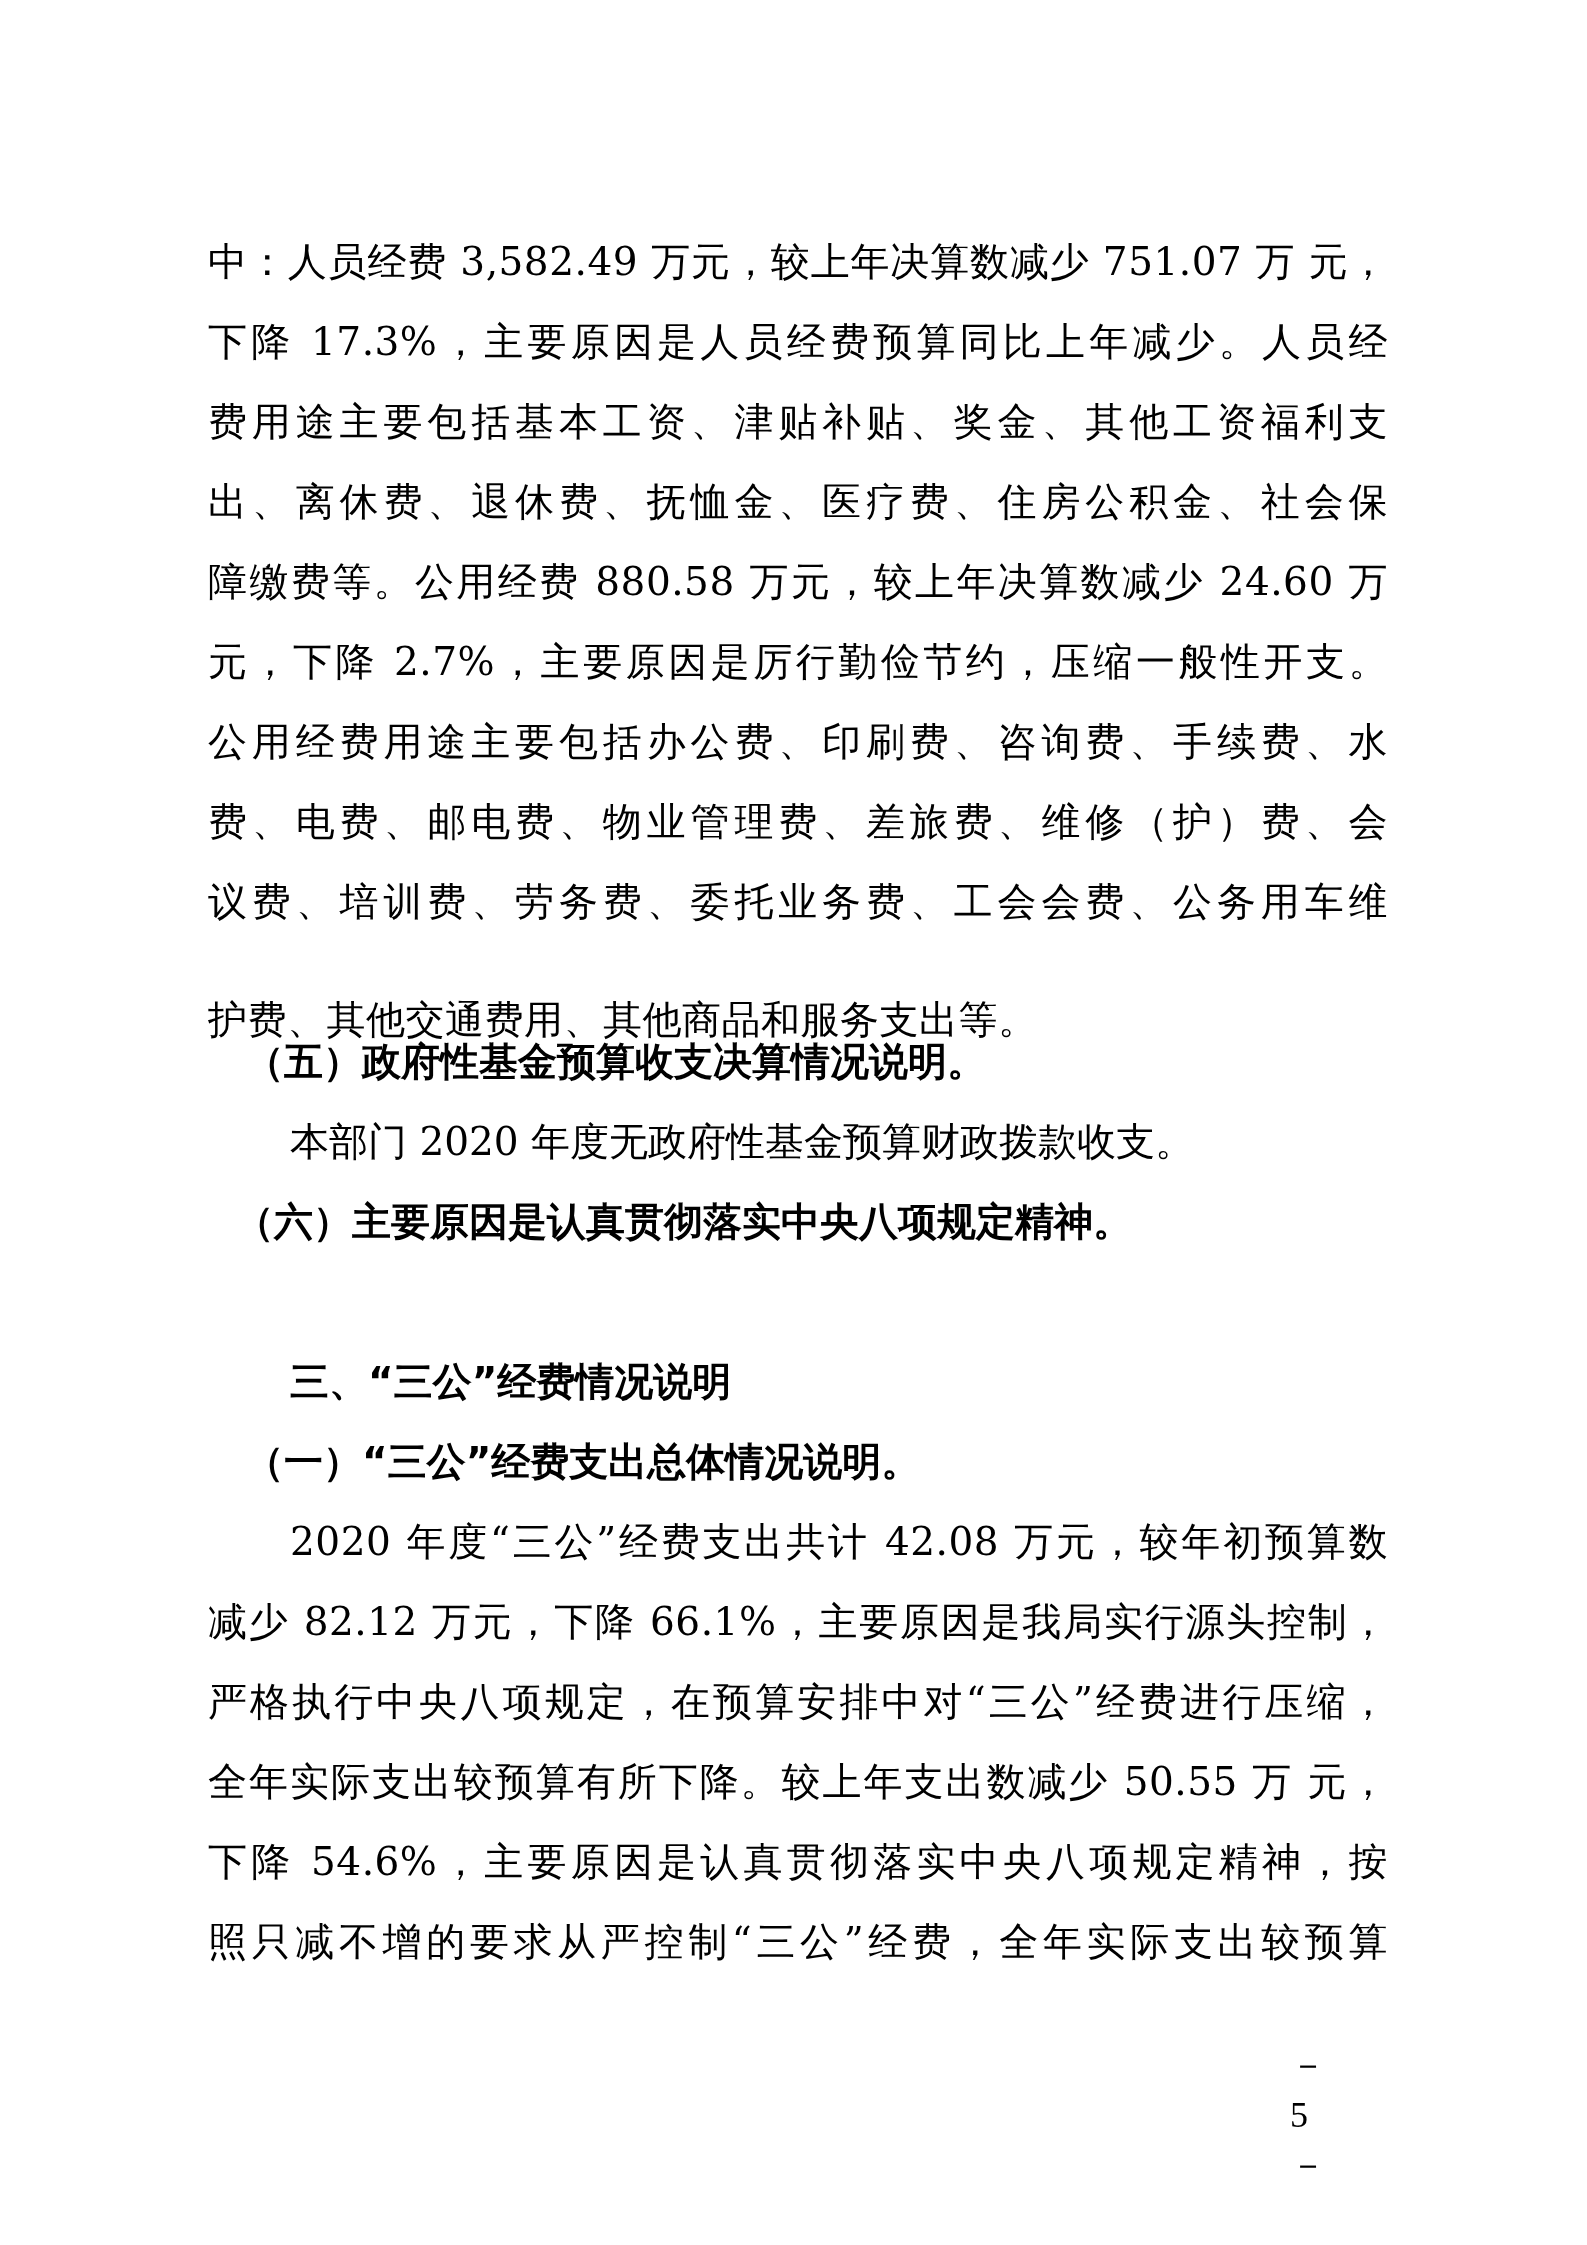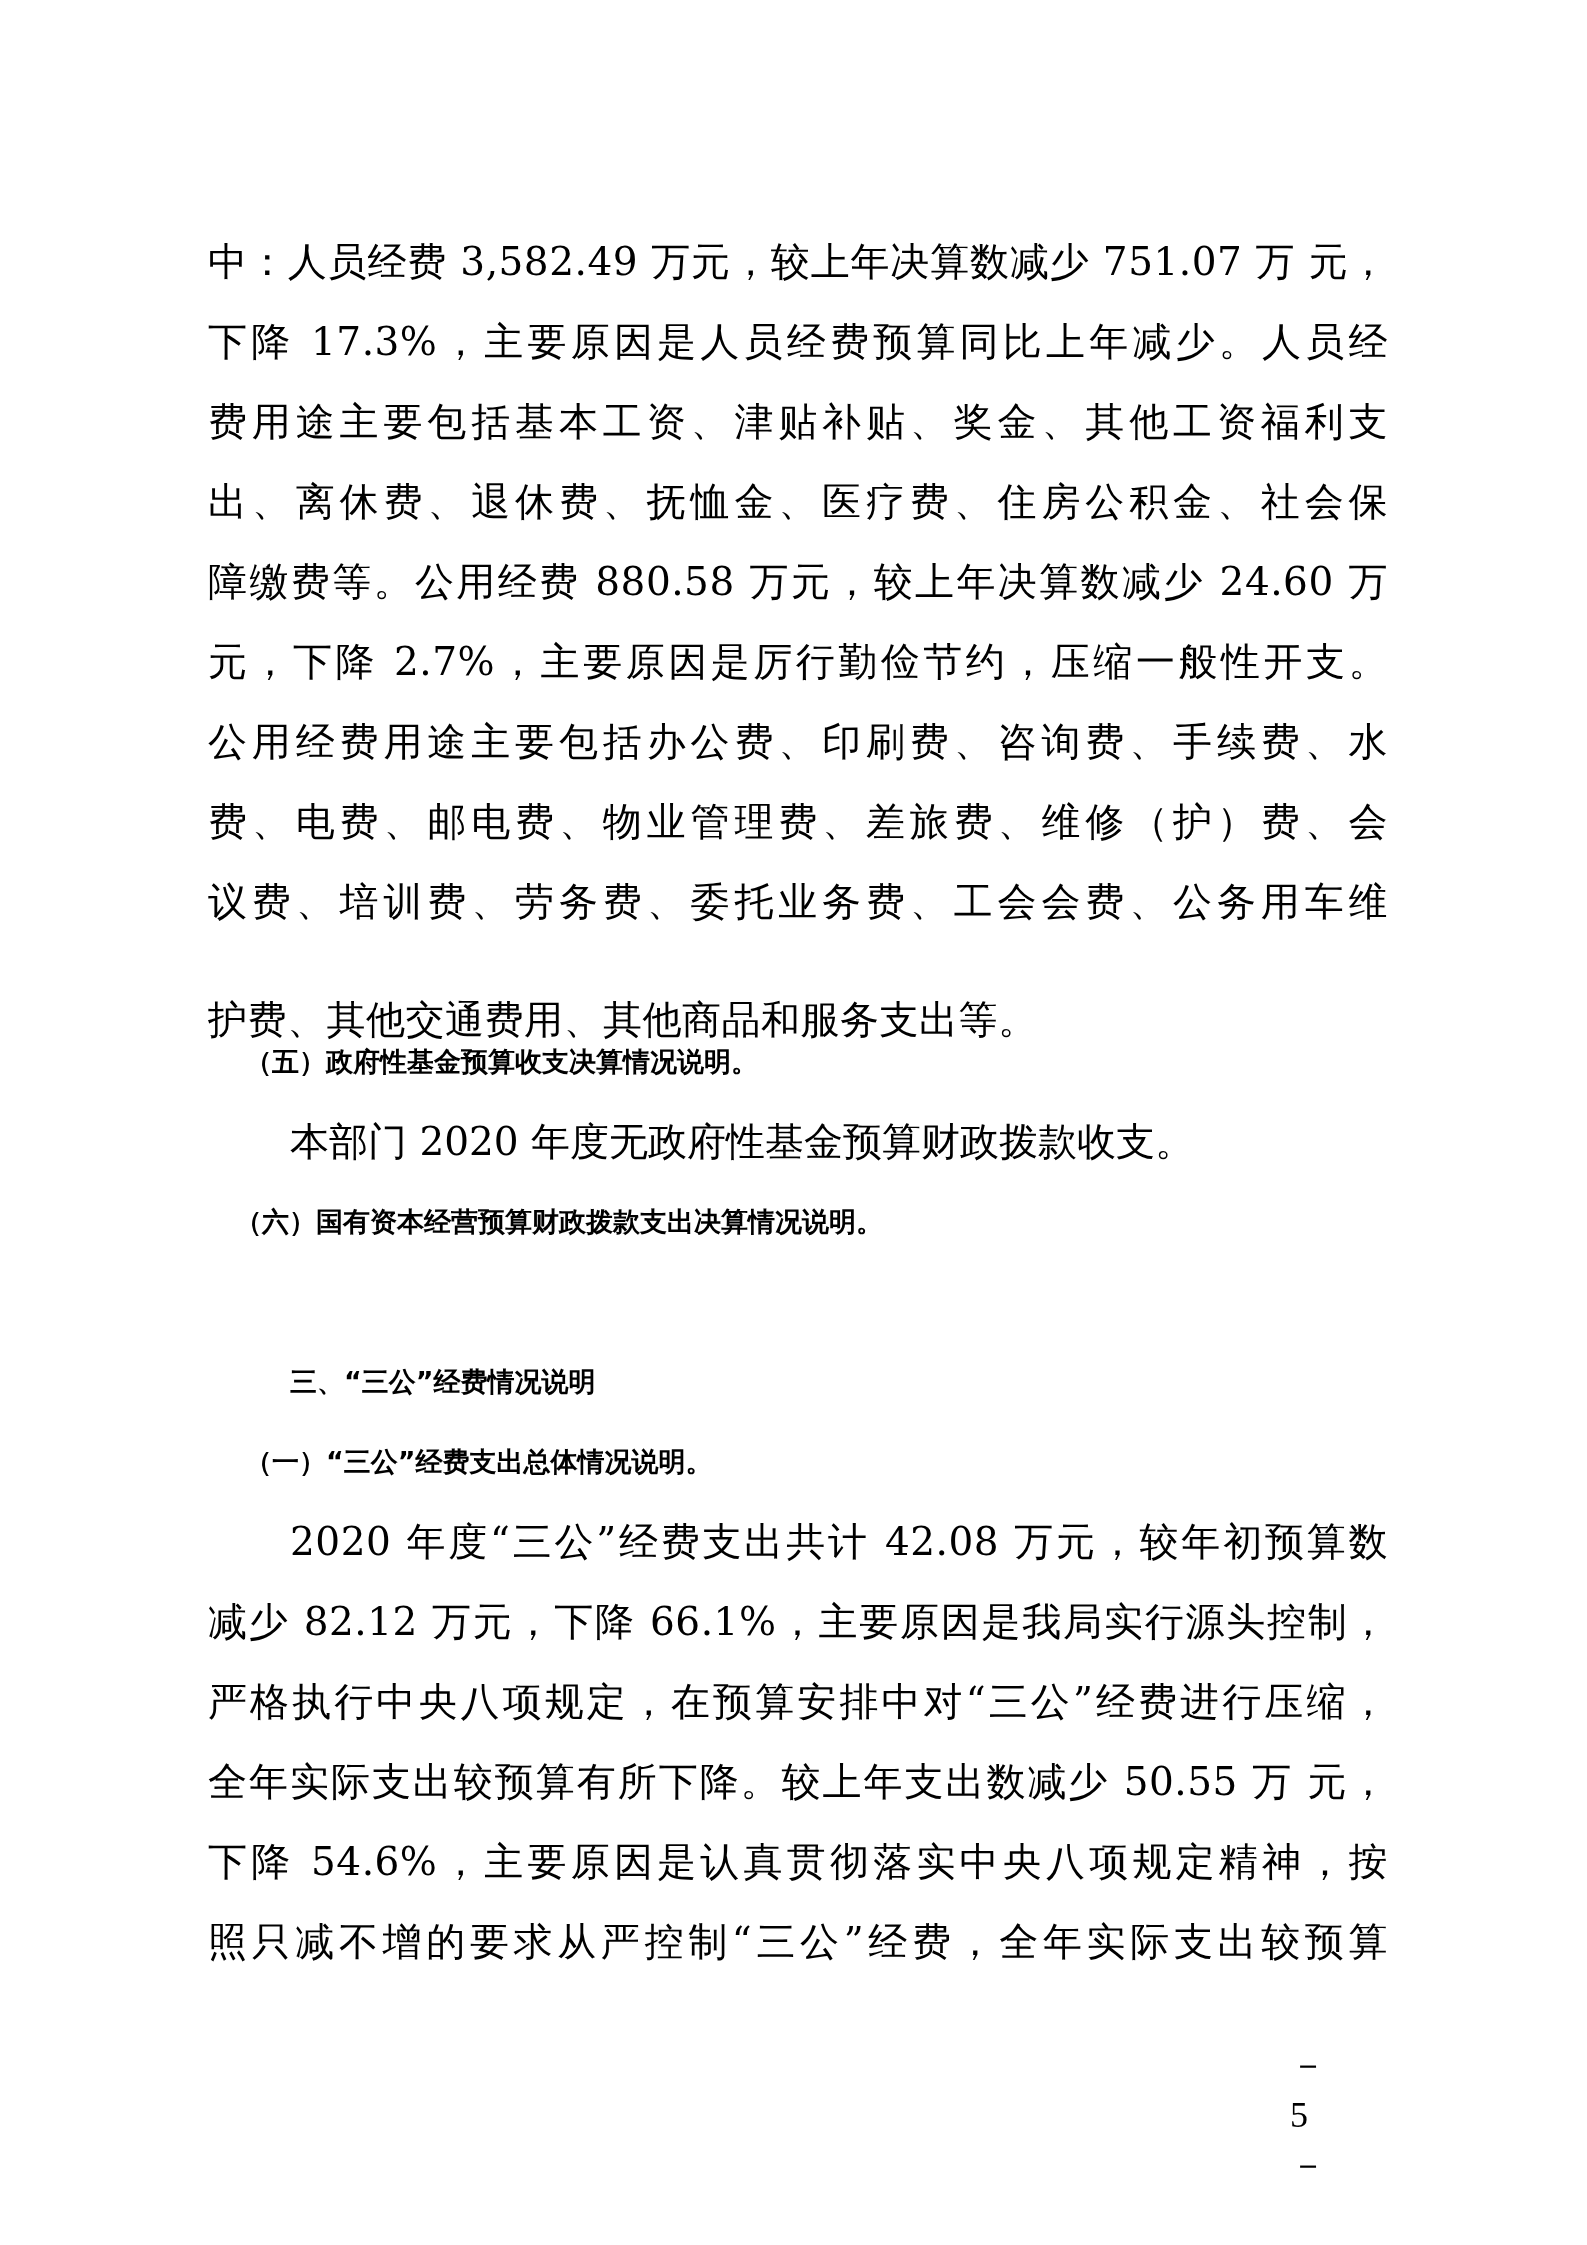--- a/index.html
+++ b/index.html
@@ -3,21 +3,21 @@
   <meta charset="utf-8">
   <style>
     html, body { margin: 0; padding: 0; background: #ffffff; }
     body { width: 1587px; height: 2245px; position: relative; overflow: hidden;
       font-family: "DejaVu Serif", "Liberation Serif", serif; color: #000; }
     .page { position: absolute; left: 0; top: 0; width: 1318px; height: 2245px; background: #fff; }
     .line { position: absolute; left: 208px; width: 1180px; font-size: 39px; line-height: 50px;
       white-space: nowrap; text-align: justify; text-align-last: justify; letter-spacing: 0.5px; }
     .line.last { text-align-last: left; }
     .line.indent { left: 290px; width: 1098px; }
-    .heading { position: absolute; font-size: 27px; line-height: 50px; white-space: nowrap;
+    .heading { position: absolute; font-size: 39px; line-height: 50px; white-space: nowrap;
       font-family: "DejaVu Sans", "Liberation Sans", sans-serif; font-weight: bold; }
     .plain { position: absolute; font-size: 39px; line-height: 50px; white-space: nowrap; }
     .page-number { position: absolute; left: 1290px; top: 2040px; font-size: 36px; line-height: 50px;
       font-family: "Liberation Serif", serif; letter-spacing: 14px; }
   </style>
 </head>
 <body>
 
 <div class="page">
 
@@ -28,21 +28,21 @@
   <div class="line" style="top:557px">障缴费等。公用经费 880.58 万元，较上年决算数减少 24.60 万</div>
   <div class="line" style="top:637px">元，下降 2.7%，主要原因是厉行勤俭节约，压缩一般性开支。</div>
   <div class="line" style="top:797px">费、电费、邮电费、物业管理费、差旅费、维修（护）费、会</div>
   <div class="line" style="top:717px">公用经费用途主要包括办公费、印刷费、咨询费、手续费、水</div>
   <div class="line" style="top:877px">议费、培训费、劳务费、委托业务费、工会会费、公务用车维</div>
   <div class="line last" style="top:995px">护费、其他交通费用、其他商品和服务支出等。</div>
 
   <div class="heading" style="left:245px; top:1037px">（五）政府性基金预算收支决算情况说明。</div>
   <div class="plain" style="left:290px; top:1117px">本部门 2020 年度无政府性基金预算财政拨款收支。</div>
 
-  <div class="heading" style="left:235px; top:1197px">（六）国有资本经营预算财政拨款支出决算情况说明。</div>
+  <div class="heading" style="left:235px; top:1197px">（六）主要原因是认真贯彻落实中央八项规定精神。</div>
 
   <div class="heading" style="left:290px; top:1357px">三、“三公”经费情况说明</div>
   <div class="heading" style="left:245px; top:1437px">（一）“三公”经费支出总体情况说明。</div>
 
   <div class="line indent" style="top:1517px">2020 年度“三公”经费支出共计 42.08 万元，较年初预算数</div>
   <div class="line" style="top:1597px">减少 82.12 万元，下降 66.1%，主要原因是我局实行源头控制，</div>
   <div class="line" style="top:1677px">严格执行中央八项规定，在预算安排中对“三公”经费进行压缩，</div>
   <div class="line" style="top:1757px">全年实际支出较预算有所下降。较上年支出数减少 50.55 万 元，</div>
   <div class="line" style="top:1837px">下降 54.6%，主要原因是认真贯彻落实中央八项规定精神，按</div>
   <div class="line" style="top:1917px">照只减不增的要求从严控制“三公”经费，全年实际支出较预算</div>

